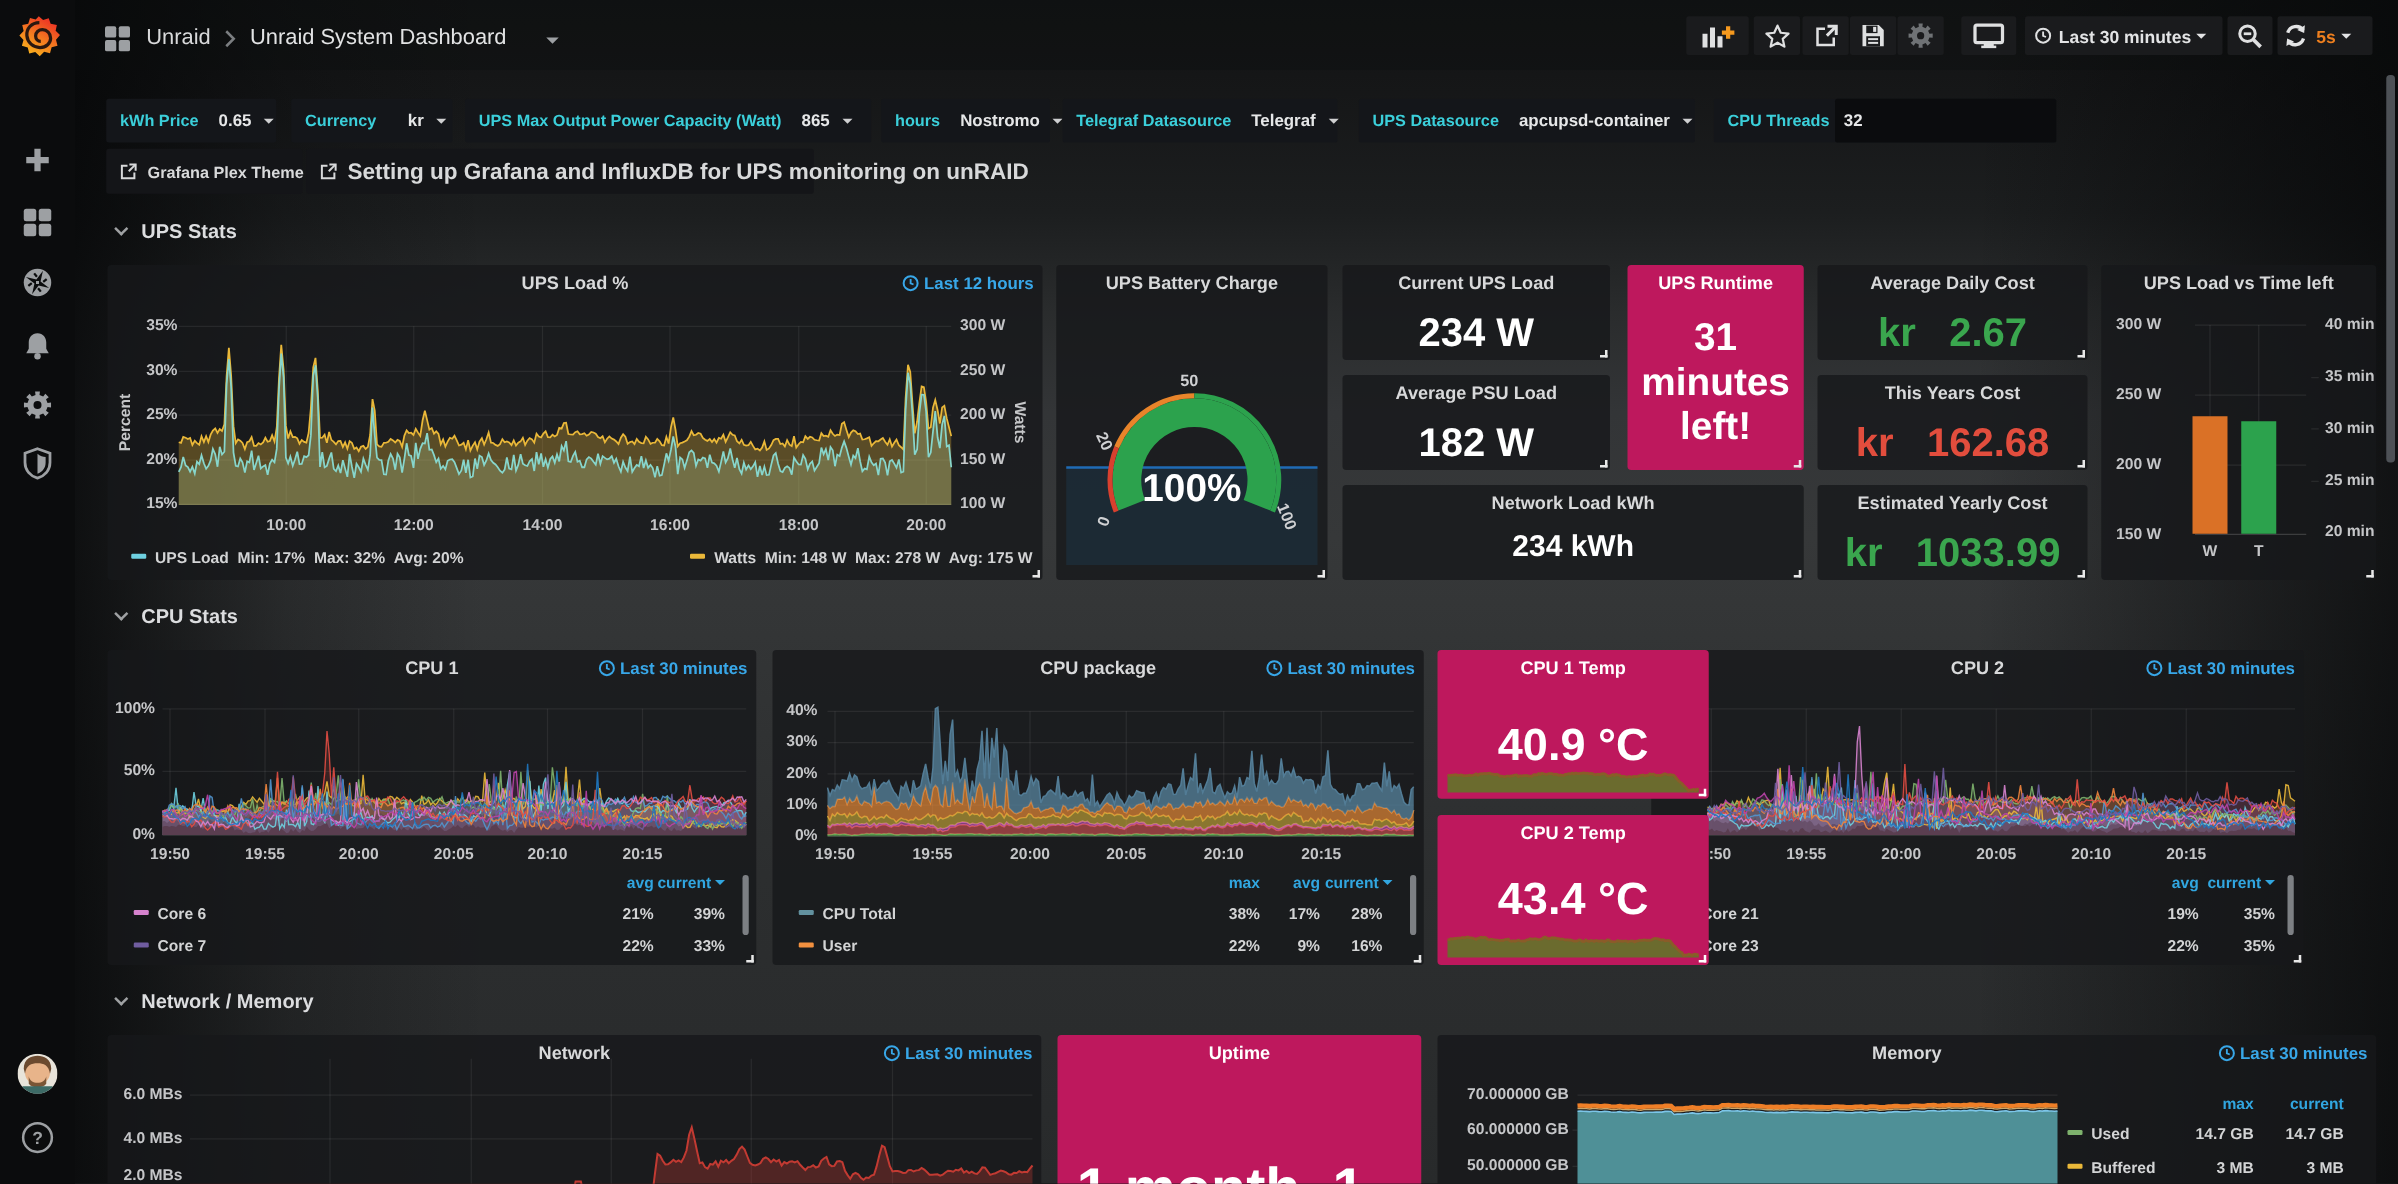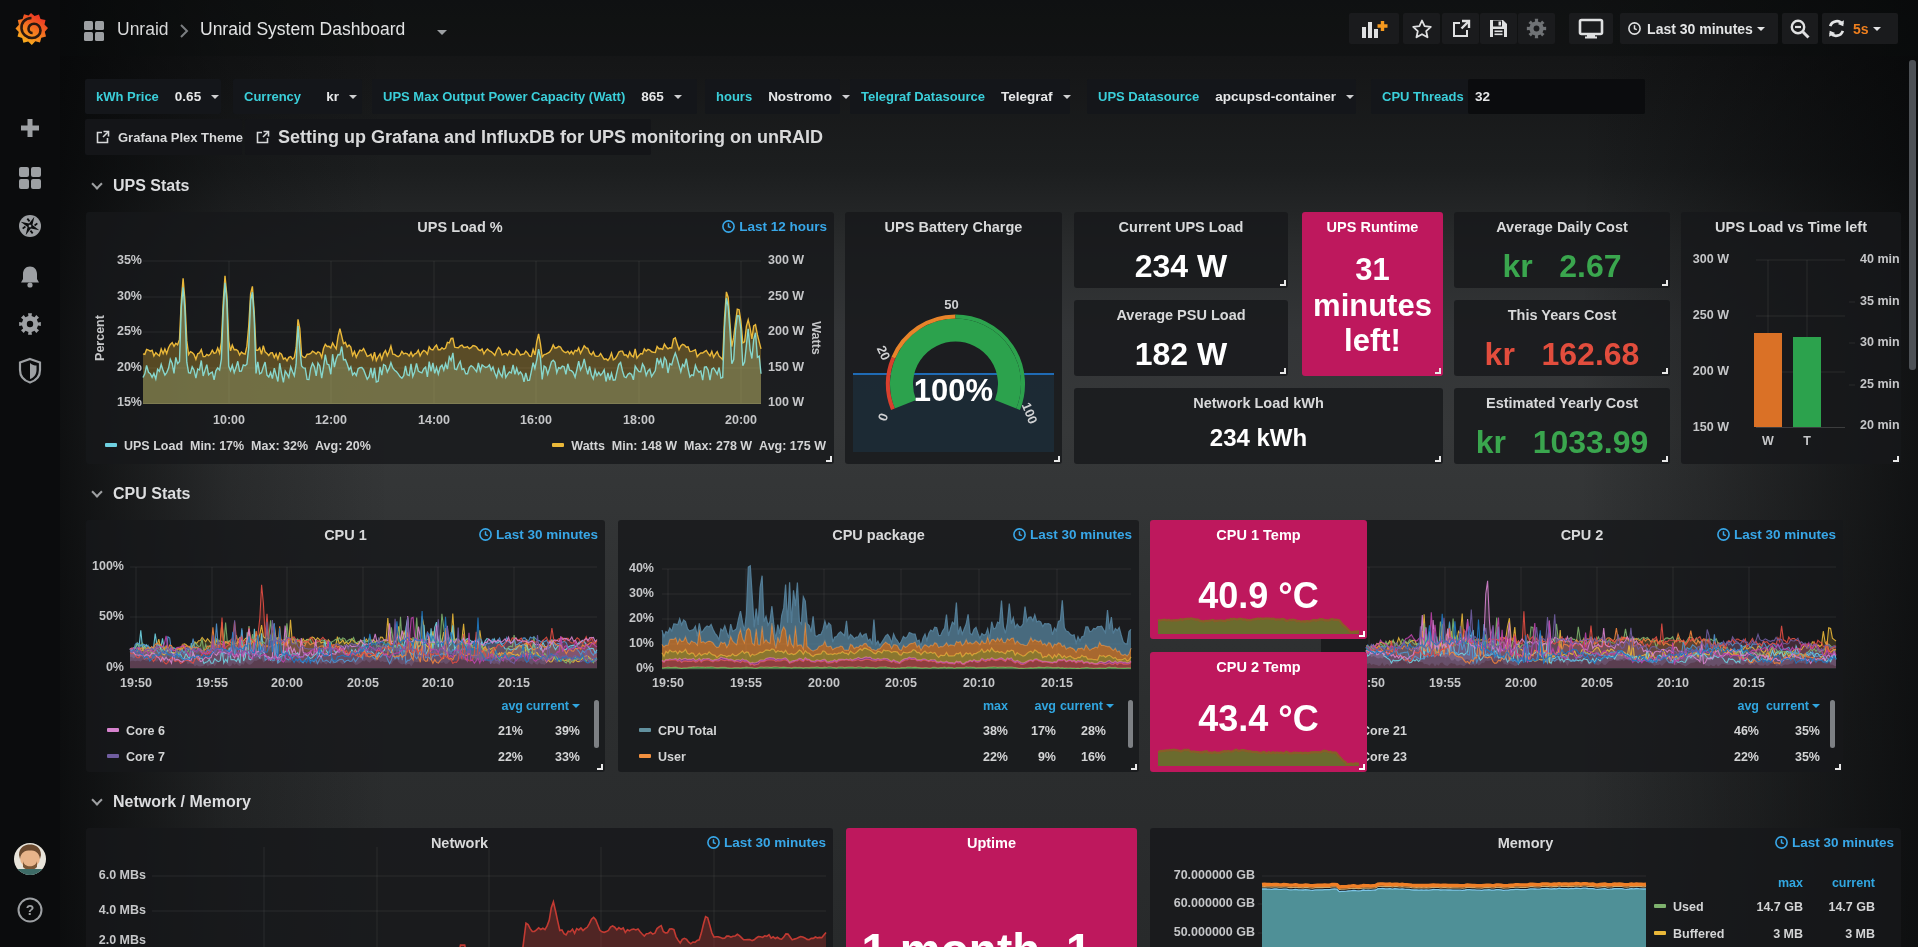--- a/index.html
+++ b/index.html
@@ -470,21 +470,21 @@
         <path d="M1424.0,649.9 1425.8,652.4 1427.6,651.1 1429.4,646.4 1431.3,647.3 1433.1,646.5 1434.9,648.0 1436.7,645.4 1438.5,647.8 1440.3,650.5 1442.1,651.5 1444.0,653.5 1445.8,647.6 1447.6,650.6 1449.4,650.8 1451.2,652.6 1453.0,647.9 1454.8,647.5 1456.7,648.3 1458.5,647.0 1460.3,648.9 1462.1,645.8 1463.9,647.3 1465.7,645.4 1467.6,649.2 1469.4,650.6 1471.2,647.2 1473.0,648.0 1474.8,647.5 1476.6,650.3 1478.4,647.7 1480.3,631.0 1482.1,650.4 1483.9,651.1 1485.7,639.7 1487.5,650.7 1489.3,648.2 1491.1,630.8 1493.0,649.2 1494.8,652.5 1496.6,652.2 1498.4,636.3 1500.2,646.2 1502.0,655.3 1503.8,636.2 1505.7,633.0 1507.5,654.6 1509.3,652.5 1511.1,652.2 1512.9,654.8 1514.7,656.3 1516.5,656.9 1518.4,656.8 1520.2,657.7 1522.0,660.1 1523.8,662.4 1525.6,661.5 1527.4,663.6 1529.3,659.8 1531.1,661.4 1532.9,657.6 1534.7,657.8 1536.5,638.5 1538.3,656.3 1540.1,644.5 1542.0,656.8 1543.8,657.2 1545.6,657.8 1547.4,656.9 1549.2,657.2 1551.0,661.6 1552.8,663.3 1554.7,662.9 1556.5,660.1 1558.3,661.0 1560.1,657.7 1561.9,659.2 1563.7,657.2 1565.5,640.8 1567.4,659.8 1569.2,656.7 1571.0,655.4 1572.8,645.0 1574.6,652.8 1576.4,655.7 1578.2,654.7 1580.1,656.4 1581.9,652.9 1583.7,657.0 1585.5,656.3 1587.3,660.1 1589.1,654.6 1590.9,655.8 1592.8,650.2 1594.6,650.9 1596.4,653.2 1598.2,655.0 1600.0,635.9 1601.8,651.9 1603.7,650.6 1605.5,653.3 1607.3,653.3 1609.1,653.2 1610.9,655.7 1612.7,655.3 1614.5,653.6 1616.4,654.1 1618.2,643.9 1620.0,650.8 1621.8,643.9 1623.6,644.6 1625.4,645.0 1627.2,646.8 1629.1,643.5 1630.9,646.4 1632.7,643.9 1634.5,639.7 1636.3,642.0 1638.1,641.2 1639.9,641.1 1641.8,639.3 1643.6,640.5 1645.4,638.9 1647.2,639.0 1649.0,638.9 1650.8,638.8 1652.6,644.0 1654.5,642.9 1656.3,640.7 1658.1,640.9 1659.9,638.8 1661.7,642.1 1663.5,640.4 1665.4,637.9 1667.2,637.7 1669.0,639.0 1670.8,641.1 1672.6,639.1 1674.4,628.0 1676.2,640.2 1678.1,639.2 1679.9,640.1 1681.7,637.2 1683.5,638.3 1685.3,637.2 1687.1,640.5 1688.9,641.4 1690.8,639.5 1692.6,639.6 1694.4,638.4 1696.2,639.9 1698.0,640.7 1699.8,642.9 1701.6,638.6 1703.5,641.1 1705.3,639.0 1707.1,639.5 1708.9,641.8 1710.7,641.7 1712.5,642.0 1714.3,639.4 1716.2,643.6 1718.0,640.7 1719.8,641.4 1721.6,645.0 1723.4,642.8 1725.2,643.6 1727.1,645.0 1728.9,645.0 1730.7,646.2 1732.5,642.3 1734.3,640.9 1736.1,633.9 1737.9,638.9 1739.8,641.5 1741.6,641.3 1743.4,644.7 1745.2,642.4 1747.0,639.7 1748.8,630.6 1750.6,640.1 1752.5,641.9 1754.3,644.3 1756.1,640.4 1757.9,643.1 1759.7,642.0 1761.5,638.9 1763.3,639.2 1765.2,641.2 1767.0,640.3 1768.8,643.3 1770.6,645.0 1772.4,648.3 1774.2,647.4 1776.0,642.6 1777.9,645.4 1779.7,650.6 1781.5,647.0 1783.3,648.0 1785.1,649.4 1786.9,653.4 1788.7,649.1 1790.6,650.0 1792.4,654.4 1794.2,654.7 1796.0,654.0 1797.8,659.0 1799.6,656.7 1801.5,659.5 1803.3,657.7 1805.1,658.0 1806.9,661.8 1808.7,662.6 1810.5,662.4 1812.3,659.4 1814.2,661.5 1816.0,661.9 1817.8,660.2 1819.6,656.5 1821.4,654.7 1823.2,657.6 1825.0,653.0 1826.9,653.8 1828.7,659.8 1830.5,657.7 1832.3,663.5 1834.1,662.7 1835.9,662.9 1837.7,663.8 1839.6,659.2 1841.4,659.2 1843.2,656.6 1845.0,659.4 1846.8,657.4 1848.6,659.3 1850.4,658.3 1852.3,654.5 1854.1,656.0 1855.9,655.8 1857.7,653.6 1859.5,654.6 1861.3,658.1 1863.2,653.6 1865.0,656.7 1866.8,656.9 1868.6,657.5 1870.4,657.6 1872.2,658.1 1874.0,659.9 1875.9,659.9 1877.7,658.8 1879.5,656.8 1881.3,655.4 1883.1,652.6 1884.9,641.1 1886.7,650.4 1888.6,652.4 1890.4,650.5 1892.2,649.6 1894.0,649.3" fill="none" stroke="#ef843c" stroke-width="1.1" stroke-opacity="0.9"></path>
         <path d="M1424.0,647.9 1425.8,646.6 1427.6,650.2 1429.4,650.2 1431.3,650.3 1433.1,649.3 1434.9,648.2 1436.7,650.6 1438.5,650.5 1440.3,652.0 1442.1,652.5 1444.0,652.1 1445.8,655.2 1447.6,652.9 1449.4,640.6 1451.2,653.7 1453.0,645.6 1454.8,656.0 1456.7,655.8 1458.5,655.5 1460.3,656.4 1462.1,658.7 1463.9,660.7 1465.7,659.3 1467.6,661.7 1469.4,659.6 1471.2,656.4 1473.0,651.9 1474.8,652.9 1476.6,652.9 1478.4,650.1 1480.3,653.6 1482.1,655.3 1483.9,656.0 1485.7,653.2 1487.5,656.0 1489.3,655.0 1491.1,645.6 1493.0,656.5 1494.8,654.0 1496.6,655.5 1498.4,650.3 1500.2,649.2 1502.0,649.5 1503.8,647.9 1505.7,647.8 1507.5,628.1 1509.3,645.4 1511.1,646.0 1512.9,641.6 1514.7,642.9 1516.5,642.9 1518.4,640.3 1520.2,639.6 1522.0,629.0 1523.8,637.0 1525.6,641.7 1527.4,640.2 1529.3,643.8 1531.1,640.6 1532.9,644.4 1534.7,645.8 1536.5,642.9 1538.3,642.4 1540.1,642.7 1542.0,640.1 1543.8,640.8 1545.6,641.1 1547.4,638.3 1549.2,640.3 1551.0,638.9 1552.8,640.4 1554.7,639.1 1556.5,641.0 1558.3,637.7 1560.1,640.7 1561.9,638.1 1563.7,637.1 1565.5,640.1 1567.4,639.6 1569.2,640.1 1571.0,638.0 1572.8,634.8 1574.6,643.4 1576.4,640.7 1578.2,643.1 1580.1,643.7 1581.9,611.2 1583.7,643.5 1585.5,634.0 1587.3,640.4 1589.1,638.2 1590.9,636.6 1592.8,642.5 1594.6,638.2 1596.4,641.2 1598.2,641.8 1600.0,641.4 1601.8,641.3 1603.7,641.9 1605.5,641.2 1607.3,637.8 1609.1,640.1 1610.9,643.1 1612.7,644.0 1614.5,641.9 1616.4,642.3 1618.2,638.7 1620.0,636.9 1621.8,643.0 1623.6,638.4 1625.4,641.1 1627.2,640.8 1629.1,644.5 1630.9,641.6 1632.7,644.8 1634.5,642.2 1636.3,645.3 1638.1,643.9 1639.9,647.0 1641.8,641.8 1643.6,646.7 1645.4,643.5 1647.2,642.4 1649.0,625.6 1650.8,644.1 1652.6,642.8 1654.5,637.6 1656.3,645.9 1658.1,645.3 1659.9,647.3 1661.7,643.2 1663.5,644.3 1665.4,646.6 1667.2,641.5 1669.0,639.6 1670.8,640.2 1672.6,642.3 1674.4,639.9 1676.2,639.4 1678.1,642.0 1679.9,636.6 1681.7,639.2 1683.5,637.8 1685.3,638.6 1687.1,639.3 1688.9,640.0 1690.8,643.0 1692.6,646.1 1694.4,645.4 1696.2,643.6 1698.0,642.4 1699.8,641.0 1701.6,645.1 1703.5,646.4 1705.3,643.9 1707.1,646.5 1708.9,643.6 1710.7,639.2 1712.5,638.9 1714.3,636.8 1716.2,643.0 1718.0,644.3 1719.8,623.5 1721.6,643.2 1723.4,641.4 1725.2,641.8 1727.1,639.8 1728.9,640.3 1730.7,640.2 1732.5,640.3 1734.3,641.8 1736.1,640.2 1737.9,641.1 1739.8,641.5 1741.6,640.1 1743.4,644.8 1745.2,642.4 1747.0,638.4 1748.8,641.2 1750.6,637.9 1752.5,640.8 1754.3,638.3 1756.1,638.0 1757.9,636.7 1759.7,640.7 1761.5,639.4 1763.3,641.1 1765.2,645.8 1767.0,638.5 1768.8,646.3 1770.6,648.5 1772.4,642.1 1774.2,645.9 1776.0,647.0 1777.9,645.5 1779.7,645.6 1781.5,643.7 1783.3,648.3 1785.1,643.3 1786.9,640.5 1788.7,642.1 1790.6,639.4 1792.4,642.9 1794.2,639.2 1796.0,639.1 1797.8,640.3 1799.6,640.7 1801.5,642.0 1803.3,639.0 1805.1,647.1 1806.9,644.4 1808.7,641.3 1810.5,638.4 1812.3,642.7 1814.2,641.6 1816.0,645.2 1817.8,643.4 1819.6,645.7 1821.4,641.2 1823.2,642.3 1825.0,641.6 1826.9,644.0 1828.7,645.0 1830.5,642.9 1832.3,643.6 1834.1,644.4 1835.9,637.8 1837.7,641.5 1839.6,625.9 1841.4,639.8 1843.2,640.8 1845.0,642.9 1846.8,637.1 1848.6,639.7 1850.4,638.5 1852.3,638.5 1854.1,639.9 1855.9,640.6 1857.7,641.4 1859.5,646.0 1861.3,643.9 1863.2,646.1 1865.0,643.7 1866.8,644.9 1868.6,646.1 1870.4,648.5 1872.2,642.0 1874.0,645.6 1875.9,640.2 1877.7,641.9 1879.5,642.5 1881.3,646.4 1883.1,647.1 1884.9,646.5 1886.7,651.7 1888.6,649.0 1890.4,647.9 1892.2,647.4 1894.0,645.7" fill="none" stroke="#e24d42" stroke-width="1.1" stroke-opacity="0.9"></path>
         <path d="M1424.0,651.3 1425.8,650.1 1427.6,651.8 1429.4,653.5 1431.3,652.8 1433.1,651.9 1434.9,654.9 1436.7,654.1 1438.5,651.4 1440.3,653.0 1442.1,654.7 1444.0,652.5 1445.8,653.0 1447.6,653.3 1449.4,655.7 1451.2,654.5 1453.0,657.4 1454.8,655.7 1456.7,658.0 1458.5,655.0 1460.3,658.2 1462.1,656.5 1463.9,657.6 1465.7,659.2 1467.6,656.6 1469.4,655.7 1471.2,654.7 1473.0,648.2 1474.8,648.1 1476.6,648.6 1478.4,645.6 1480.3,615.1 1482.1,646.5 1483.9,645.0 1485.7,642.3 1487.5,644.6 1489.3,647.7 1491.1,620.0 1493.0,648.5 1494.8,644.5 1496.6,648.4 1498.4,636.2 1500.2,647.5 1502.0,643.7 1503.8,646.9 1505.7,628.6 1507.5,647.7 1509.3,644.2 1511.1,641.9 1512.9,641.1 1514.7,644.4 1516.5,644.8 1518.4,640.6 1520.2,639.9 1522.0,637.5 1523.8,639.8 1525.6,619.1 1527.4,642.9 1529.3,645.6 1531.1,645.5 1532.9,648.5 1534.7,645.1 1536.5,645.0 1538.3,646.4 1540.1,643.6 1542.0,636.2 1543.8,593.7 1545.6,580.9 1547.4,620.2 1549.2,644.5 1551.0,649.0 1552.8,646.9 1554.7,647.6 1556.5,651.2 1558.3,644.2 1560.1,650.7 1561.9,648.4 1563.7,644.9 1565.5,641.0 1567.4,622.2 1569.2,652.6 1571.0,649.2 1572.8,647.9 1574.6,644.2 1576.4,644.9 1578.2,641.5 1580.1,638.9 1581.9,641.3 1583.7,643.6 1585.5,642.8 1587.3,641.3 1589.1,642.0 1590.9,643.9 1592.8,642.1 1594.6,641.8 1596.4,644.5 1598.2,634.5 1600.0,645.8 1601.8,643.4 1603.7,643.8 1605.5,644.8 1607.3,620.5 1609.1,643.4 1610.9,641.0 1612.7,637.5 1614.5,637.9 1616.4,639.5 1618.2,639.7 1620.0,640.6 1621.8,638.9 1623.6,641.8 1625.4,636.7 1627.2,641.9 1629.1,641.3 1630.9,645.0 1632.7,643.4 1634.5,642.9 1636.3,643.7 1638.1,643.8 1639.9,645.5 1641.8,649.2 1643.6,649.0 1645.4,650.1 1647.2,643.6 1649.0,640.1 1650.8,648.4 1652.6,645.9 1654.5,646.1 1656.3,644.2 1658.1,646.7 1659.9,646.6 1661.7,628.0 1663.5,644.6 1665.4,645.9 1667.2,646.8 1669.0,645.6 1670.8,647.1 1672.6,648.5 1674.4,643.4 1676.2,645.1 1678.1,643.0 1679.9,641.5 1681.7,642.9 1683.5,640.8 1685.3,636.9 1687.1,639.8 1688.9,640.4 1690.8,636.9 1692.6,643.0 1694.4,640.7 1696.2,644.1 1698.0,644.3 1699.8,647.0 1701.6,651.4 1703.5,650.3 1705.3,652.0 1707.1,650.7 1708.9,651.9 1710.7,655.9 1712.5,652.2 1714.3,651.3 1716.2,651.2 1718.0,652.1 1719.8,649.5 1721.6,649.3 1723.4,649.9 1725.2,652.2 1727.1,649.9 1728.9,651.1 1730.7,652.3 1732.5,647.2 1734.3,647.2 1736.1,650.9 1737.9,651.6 1739.8,651.4 1741.6,654.6 1743.4,655.8 1745.2,656.0 1747.0,656.1 1748.8,655.0 1750.6,655.9 1752.5,657.4 1754.3,659.0 1756.1,659.7 1757.9,661.9 1759.7,640.9 1761.5,663.7 1763.3,662.7 1765.2,658.3 1767.0,658.4 1768.8,658.6 1770.6,658.1 1772.4,653.4 1774.2,651.4 1776.0,650.6 1777.9,655.2 1779.7,655.8 1781.5,656.1 1783.3,654.7 1785.1,653.5 1786.9,651.1 1788.7,650.4 1790.6,649.7 1792.4,651.7 1794.2,651.5 1796.0,649.7 1797.8,651.4 1799.6,655.5 1801.5,655.1 1803.3,655.3 1805.1,652.9 1806.9,654.6 1808.7,653.3 1810.5,652.8 1812.3,653.3 1814.2,654.8 1816.0,657.8 1817.8,654.7 1819.6,655.6 1821.4,655.6 1823.2,657.9 1825.0,655.4 1826.9,659.6 1828.7,657.7 1830.5,660.8 1832.3,658.9 1834.1,658.2 1835.9,660.4 1837.7,660.2 1839.6,661.6 1841.4,660.6 1843.2,658.5 1845.0,657.3 1846.8,658.9 1848.6,656.0 1850.4,653.7 1852.3,655.0 1854.1,656.9 1855.9,657.1 1857.7,657.9 1859.5,659.1 1861.3,659.6 1863.2,658.5 1865.0,660.6 1866.8,659.7 1868.6,663.4 1870.4,660.6 1872.2,658.7 1874.0,659.4 1875.9,658.6 1877.7,659.8 1879.5,659.5 1881.3,658.0 1883.1,660.6 1884.9,656.3 1886.7,654.9 1888.6,657.5 1890.4,654.9 1892.2,653.9 1894.0,655.7" fill="none" stroke="#d683ce" stroke-width="1.1" stroke-opacity="0.9"></path>
         <path d="M1424.0,651.3 1425.8,653.9 1427.6,651.9 1429.4,649.9 1431.3,645.1 1433.1,647.7 1434.9,643.5 1436.7,644.9 1438.5,640.2 1440.3,642.4 1442.1,643.1 1444.0,643.8 1445.8,646.2 1447.6,647.4 1449.4,646.0 1451.2,647.0 1453.0,649.9 1454.8,650.6 1456.7,646.2 1458.5,647.4 1460.3,644.7 1462.1,641.8 1463.9,638.5 1465.7,637.9 1467.6,636.5 1469.4,634.6 1471.2,637.8 1473.0,640.2 1474.8,641.1 1476.6,638.9 1478.4,637.3 1480.3,637.8 1482.1,640.2 1483.9,628.2 1485.7,642.1 1487.5,646.3 1489.3,612.2 1491.1,641.6 1493.0,624.9 1494.8,642.8 1496.6,642.4 1498.4,642.0 1500.2,640.9 1502.0,641.2 1503.8,641.3 1505.7,641.4 1507.5,637.4 1509.3,637.5 1511.1,641.2 1512.9,639.4 1514.7,640.9 1516.5,641.5 1518.4,642.6 1520.2,641.6 1522.0,641.2 1523.8,636.7 1525.6,620.9 1527.4,643.2 1529.3,638.8 1531.1,643.0 1532.9,640.8 1534.7,643.2 1536.5,647.1 1538.3,646.0 1540.1,644.8 1542.0,649.0 1543.8,648.2 1545.6,643.7 1547.4,646.4 1549.2,633.5 1551.0,626.5 1552.8,647.3 1554.7,631.8 1556.5,617.5 1558.3,652.8 1560.1,629.7 1561.9,651.7 1563.7,635.8 1565.5,649.8 1567.4,638.3 1569.2,655.6 1571.0,653.2 1572.8,636.5 1574.6,654.7 1576.4,653.9 1578.2,658.2 1580.1,659.2 1581.9,645.1 1583.7,646.3 1585.5,662.0 1587.3,659.6 1589.1,653.6 1590.9,640.1 1592.8,623.0 1594.6,651.2 1596.4,650.7 1598.2,652.6 1600.0,655.4 1601.8,656.0 1603.7,653.3 1605.5,651.0 1607.3,620.9 1609.1,653.8 1610.9,648.5 1612.7,653.8 1614.5,654.5 1616.4,645.9 1618.2,654.0 1620.0,657.4 1621.8,657.0 1623.6,659.2 1625.4,656.0 1627.2,653.5 1629.1,637.3 1630.9,650.9 1632.7,656.1 1634.5,658.7 1636.3,655.0 1638.1,655.8 1639.9,655.7 1641.8,649.9 1643.6,632.5 1645.4,651.1 1647.2,651.3 1649.0,651.9 1650.8,653.5 1652.6,653.7 1654.5,652.6 1656.3,654.5 1658.1,655.7 1659.9,652.8 1661.7,651.1 1663.5,650.9 1665.4,654.0 1667.2,654.3 1669.0,653.5 1670.8,653.9 1672.6,653.9 1674.4,651.9 1676.2,654.0 1678.1,654.4 1679.9,654.8 1681.7,653.2 1683.5,657.7 1685.3,658.8 1687.1,657.6 1688.9,658.8 1690.8,662.5 1692.6,659.6 1694.4,658.4 1696.2,660.8 1698.0,659.7 1699.8,662.8 1701.6,660.3 1703.5,660.5 1705.3,661.4 1707.1,657.8 1708.9,657.0 1710.7,658.7 1712.5,660.4 1714.3,657.2 1716.2,659.5 1718.0,660.0 1719.8,658.3 1721.6,653.4 1723.4,657.4 1725.2,655.4 1727.1,657.9 1728.9,660.0 1730.7,642.5 1732.5,663.3 1734.3,659.8 1736.1,661.4 1737.9,657.1 1739.8,658.4 1741.6,656.4 1743.4,649.5 1745.2,655.4 1747.0,654.8 1748.8,654.8 1750.6,651.1 1752.5,650.5 1754.3,651.3 1756.1,650.9 1757.9,652.8 1759.7,650.2 1761.5,653.1 1763.3,650.7 1765.2,652.2 1767.0,652.2 1768.8,652.6 1770.6,651.8 1772.4,652.1 1774.2,655.1 1776.0,656.2 1777.9,656.1 1779.7,657.4 1781.5,653.5 1783.3,653.5 1785.1,655.0 1786.9,653.7 1788.7,657.4 1790.6,655.4 1792.4,655.3 1794.2,655.5 1796.0,655.9 1797.8,655.2 1799.6,658.9 1801.5,660.4 1803.3,658.0 1805.1,656.9 1806.9,653.1 1808.7,651.8 1810.5,650.0 1812.3,650.1 1814.2,651.5 1816.0,648.8 1817.8,649.9 1819.6,649.4 1821.4,648.3 1823.2,647.5 1825.0,650.4 1826.9,650.0 1828.7,647.0 1830.5,645.7 1832.3,649.6 1834.1,647.6 1835.9,644.3 1837.7,646.8 1839.6,643.4 1841.4,649.3 1843.2,649.6 1845.0,648.3 1846.8,650.3 1848.6,650.8 1850.4,647.4 1852.3,650.2 1854.1,648.4 1855.9,648.4 1857.7,652.1 1859.5,645.4 1861.3,644.0 1863.2,646.0 1865.0,646.3 1866.8,642.8 1868.6,648.6 1870.4,648.7 1872.2,645.5 1874.0,644.6 1875.9,646.3 1877.7,650.4 1879.5,650.3 1881.3,655.3 1883.1,656.1 1884.9,650.1 1886.7,653.7 1888.6,653.4 1890.4,654.7 1892.2,651.7 1894.0,655.1" fill="none" stroke="#ba43a9" stroke-width="1.1" stroke-opacity="0.9"></path>
         <path d="M1424.0,647.5 1425.8,650.0 1427.6,650.5 1429.4,651.7 1431.3,652.3 1433.1,653.8 1434.9,650.9 1436.7,652.6 1438.5,653.4 1440.3,652.2 1442.1,650.9 1444.0,654.5 1445.8,657.0 1447.6,654.8 1449.4,653.2 1451.2,652.9 1453.0,646.9 1454.8,648.0 1456.7,647.9 1458.5,647.8 1460.3,646.0 1462.1,643.3 1463.9,645.3 1465.7,649.5 1467.6,643.5 1469.4,646.8 1471.2,647.1 1473.0,647.7 1474.8,646.2 1476.6,643.3 1478.4,645.9 1480.3,644.6 1482.1,646.8 1483.9,641.9 1485.7,639.5 1487.5,625.3 1489.3,640.3 1491.1,642.3 1493.0,644.1 1494.8,645.1 1496.6,642.9 1498.4,640.7 1500.2,613.7 1502.0,642.8 1503.8,640.7 1505.7,642.4 1507.5,644.4 1509.3,640.5 1511.1,641.8 1512.9,621.4 1514.7,643.0 1516.5,640.7 1518.4,633.3 1520.2,642.5 1522.0,641.2 1523.8,643.8 1525.6,638.9 1527.4,626.3 1529.3,633.5 1531.1,635.4 1532.9,644.9 1534.7,648.4 1536.5,619.5 1538.3,648.7 1540.1,651.0 1542.0,630.7 1543.8,649.9 1545.6,649.6 1547.4,651.4 1549.2,651.8 1551.0,652.2 1552.8,656.6 1554.7,654.6 1556.5,655.2 1558.3,656.3 1560.1,656.3 1561.9,658.2 1563.7,653.6 1565.5,651.3 1567.4,655.6 1569.2,657.0 1571.0,660.2 1572.8,658.8 1574.6,660.9 1576.4,663.3 1578.2,658.3 1580.1,657.9 1581.9,662.8 1583.7,635.3 1585.5,660.3 1587.3,660.2 1589.1,660.5 1590.9,659.4 1592.8,660.6 1594.6,659.8 1596.4,659.7 1598.2,630.4 1600.0,653.9 1601.8,662.9 1603.7,658.5 1605.5,657.9 1607.3,656.2 1609.1,656.4 1610.9,653.7 1612.7,654.6 1614.5,657.3 1616.4,653.0 1618.2,654.4 1620.0,649.6 1621.8,652.7 1623.6,654.2 1625.4,652.0 1627.2,651.3 1629.1,651.0 1630.9,649.2 1632.7,649.7 1634.5,649.8 1636.3,652.6 1638.1,654.4 1639.9,652.3 1641.8,656.1 1643.6,658.2 1645.4,655.5 1647.2,659.7 1649.0,661.0 1650.8,660.8 1652.6,663.3 1654.5,660.6 1656.3,656.9 1658.1,657.8 1659.9,659.9 1661.7,657.5 1663.5,656.4 1665.4,656.8 1667.2,656.8 1669.0,657.3 1670.8,657.7 1672.6,656.5 1674.4,653.9 1676.2,650.4 1678.1,651.3 1679.9,651.1 1681.7,653.9 1683.5,654.4 1685.3,655.3 1687.1,656.5 1688.9,657.1 1690.8,660.8 1692.6,660.6 1694.4,660.7 1696.2,656.2 1698.0,655.1 1699.8,657.5 1701.6,656.5 1703.5,660.0 1705.3,661.2 1707.1,662.0 1708.9,658.9 1710.7,661.2 1712.5,661.2 1714.3,661.4 1716.2,655.7 1718.0,658.6 1719.8,659.8 1721.6,657.6 1723.4,658.0 1725.2,656.7 1727.1,654.1 1728.9,654.3 1730.7,655.2 1732.5,655.3 1734.3,654.5 1736.1,655.8 1737.9,652.8 1739.8,655.4 1741.6,652.8 1743.4,656.5 1745.2,654.5 1747.0,649.8 1748.8,648.4 1750.6,652.6 1752.5,650.4 1754.3,649.2 1756.1,651.3 1757.9,654.7 1759.7,653.8 1761.5,649.3 1763.3,651.8 1765.2,643.3 1767.0,651.2 1768.8,654.6 1770.6,650.5 1772.4,646.0 1774.2,649.8 1776.0,646.4 1777.9,651.0 1779.7,648.1 1781.5,651.9 1783.3,651.2 1785.1,648.6 1786.9,650.6 1788.7,652.3 1790.6,650.1 1792.4,648.1 1794.2,651.3 1796.0,650.0 1797.8,649.3 1799.6,648.1 1801.5,652.5 1803.3,650.8 1805.1,649.9 1806.9,653.2 1808.7,654.3 1810.5,655.7 1812.3,656.2 1814.2,660.5 1816.0,661.8 1817.8,661.4 1819.6,657.0 1821.4,662.0 1823.2,659.9 1825.0,662.3 1826.9,660.6 1828.7,662.4 1830.5,660.0 1832.3,657.1 1834.1,656.8 1835.9,655.5 1837.7,656.3 1839.6,662.5 1841.4,659.2 1843.2,659.4 1845.0,658.2 1846.8,658.4 1848.6,660.2 1850.4,658.0 1852.3,658.9 1854.1,663.3 1855.9,661.4 1857.7,660.6 1859.5,659.4 1861.3,660.3 1863.2,658.1 1865.0,663.5 1866.8,661.3 1868.6,658.1 1870.4,661.4 1872.2,658.4 1874.0,662.5 1875.9,659.8 1877.7,660.1 1879.5,660.1 1881.3,662.3 1883.1,661.6 1884.9,663.1 1886.7,661.3 1888.6,657.0 1890.4,659.3 1892.2,656.7 1894.0,659.4" fill="none" stroke="#1f78c1" stroke-width="1.1" stroke-opacity="0.9"></path>
         <path d="M1424.0,647.7 1425.8,646.5 1427.6,649.3 1429.4,644.5 1431.3,647.5 1433.1,648.6 1434.9,650.1 1436.7,648.6 1438.5,647.7 1440.3,647.7 1442.1,648.9 1444.0,650.4 1445.8,650.2 1447.6,650.5 1449.4,647.5 1451.2,648.4 1453.0,643.9 1454.8,642.5 1456.7,648.3 1458.5,648.9 1460.3,643.5 1462.1,641.3 1463.9,648.2 1465.7,648.5 1467.6,647.8 1469.4,649.8 1471.2,648.9 1473.0,649.6 1474.8,646.7 1476.6,651.1 1478.4,626.2 1480.3,646.6 1482.1,647.2 1483.9,648.5 1485.7,646.2 1487.5,644.9 1489.3,650.1 1491.1,648.8 1493.0,633.1 1494.8,644.9 1496.6,644.1 1498.4,642.0 1500.2,638.7 1502.0,617.8 1503.8,642.8 1505.7,643.1 1507.5,638.4 1509.3,639.5 1511.1,639.3 1512.9,642.7 1514.7,644.6 1516.5,644.8 1518.4,626.1 1520.2,640.6 1522.0,641.7 1523.8,630.5 1525.6,639.8 1527.4,637.9 1529.3,609.6 1531.1,639.2 1532.9,636.5 1534.7,638.5 1536.5,640.3 1538.3,643.6 1540.1,641.9 1542.0,634.9 1543.8,627.9 1545.6,643.3 1547.4,647.4 1549.2,647.0 1551.0,625.0 1552.8,647.9 1554.7,646.9 1556.5,645.5 1558.3,645.8 1560.1,649.0 1561.9,649.4 1563.7,649.2 1565.5,651.3 1567.4,647.4 1569.2,647.9 1571.0,651.5 1572.8,650.0 1574.6,645.3 1576.4,648.8 1578.2,648.6 1580.1,647.8 1581.9,647.7 1583.7,646.9 1585.5,651.5 1587.3,645.3 1589.1,646.9 1590.9,644.3 1592.8,642.9 1594.6,627.0 1596.4,643.0 1598.2,639.3 1600.0,638.9 1601.8,638.9 1603.7,641.3 1605.5,617.1 1607.3,641.7 1609.1,639.5 1610.9,637.5 1612.7,614.3 1614.5,642.0 1616.4,639.9 1618.2,639.3 1620.0,639.3 1621.8,638.9 1623.6,640.9 1625.4,640.1 1627.2,639.6 1629.1,642.9 1630.9,644.6 1632.7,641.5 1634.5,642.8 1636.3,644.4 1638.1,640.0 1639.9,640.7 1641.8,640.2 1643.6,639.0 1645.4,639.4 1647.2,639.6 1649.0,637.2 1650.8,643.5 1652.6,638.4 1654.5,641.6 1656.3,640.7 1658.1,639.1 1659.9,637.6 1661.7,640.7 1663.5,639.8 1665.4,643.1 1667.2,641.0 1669.0,645.4 1670.8,646.0 1672.6,644.9 1674.4,645.0 1676.2,634.4 1678.1,645.7 1679.9,648.3 1681.7,647.6 1683.5,641.6 1685.3,642.3 1687.1,644.7 1688.9,627.7 1690.8,647.2 1692.6,646.4 1694.4,644.3 1696.2,649.3 1698.0,647.2 1699.8,646.2 1701.6,647.1 1703.5,644.9 1705.3,650.0 1707.1,650.7 1708.9,647.5 1710.7,646.6 1712.5,646.7 1714.3,646.9 1716.2,648.9 1718.0,649.9 1719.8,651.3 1721.6,652.0 1723.4,649.5 1725.2,648.8 1727.1,647.0 1728.9,647.4 1730.7,651.2 1732.5,651.0 1734.3,652.1 1736.1,655.5 1737.9,651.0 1739.8,652.7 1741.6,651.8 1743.4,651.0 1745.2,650.2 1747.0,651.4 1748.8,651.2 1750.6,649.4 1752.5,652.1 1754.3,651.0 1756.1,646.6 1757.9,647.1 1759.7,641.9 1761.5,645.0 1763.3,647.5 1765.2,629.5 1767.0,635.3 1768.8,646.8 1770.6,644.5 1772.4,646.1 1774.2,646.1 1776.0,643.5 1777.9,644.9 1779.7,644.4 1781.5,641.2 1783.3,644.8 1785.1,641.5 1786.9,645.0 1788.7,642.8 1790.6,636.8 1792.4,639.8 1794.2,641.2 1796.0,642.3 1797.8,644.6 1799.6,642.4 1801.5,639.4 1803.3,642.5 1805.1,641.9 1806.9,644.7 1808.7,643.9 1810.5,640.5 1812.3,643.8 1814.2,639.8 1816.0,634.3 1817.8,639.5 1819.6,640.7 1821.4,640.3 1823.2,638.8 1825.0,639.7 1826.9,640.9 1828.7,641.4 1830.5,640.4 1832.3,640.6 1834.1,637.3 1835.9,640.4 1837.7,638.9 1839.6,639.7 1841.4,643.9 1843.2,643.3 1845.0,644.2 1846.8,643.4 1848.6,639.9 1850.4,640.7 1852.3,641.0 1854.1,639.8 1855.9,638.3 1857.7,643.3 1859.5,641.8 1861.3,643.7 1863.2,642.9 1865.0,647.8 1866.8,647.9 1868.6,643.7 1870.4,646.0 1872.2,644.2 1874.0,644.3 1875.9,650.9 1877.7,651.0 1879.5,648.6 1881.3,650.5 1883.1,645.1 1884.9,645.5 1886.7,644.9 1888.6,648.0 1890.4,646.8 1892.2,645.8 1894.0,647.5" fill="none" stroke="#705da0" stroke-width="1.1" stroke-opacity="0.9"></path>
       </svg>
       <div class="leg lh" style="left:404px;top:179px;width:34px;text-align:right">avg</div>
       <div class="leg lh" style="left:437px;top:179px;width:62px;text-align:right">current<span class="caret" style="border-top-color:#31a6e0;border-left-width:4px;border-right-width:4px;border-top-width:4px;vertical-align:2px;margin-right:0;margin-left:3px"></span></div>
       <div class="leg" style="left:21px;top:204px"><span class="sw" style="background:#3274d9"></span>Core 21</div>
-      <div class="leg" style="left:398px;top:204px;width:40px;text-align:right">46%</div>
+      <div class="leg" style="left:398px;top:204px;width:40px;text-align:right">19%</div>
       <div class="leg" style="left:449px;top:204px;width:50px;text-align:right">35%</div>
       <div class="leg" style="left:21px;top:230px"><span class="sw" style="background:#705da0"></span>Core 23</div>
       <div class="leg" style="left:398px;top:230px;width:40px;text-align:right">22%</div>
       <div class="leg" style="left:449px;top:230px;width:50px;text-align:right">35%</div>
       <div style="position:absolute;left:509px;top:180px;width:5px;height:48px;background:#7d8084;border-radius:3px"></div>
       <span class="corner"></span>
     </div>
     <div class="panel" style="left:618px;top:520px;width:521px;height:252px;">
       <div class="ptitle">CPU package</div>
       <div class="plink"><svg width="13" height="13" viewBox="0 0 13 13" style="position:static">

